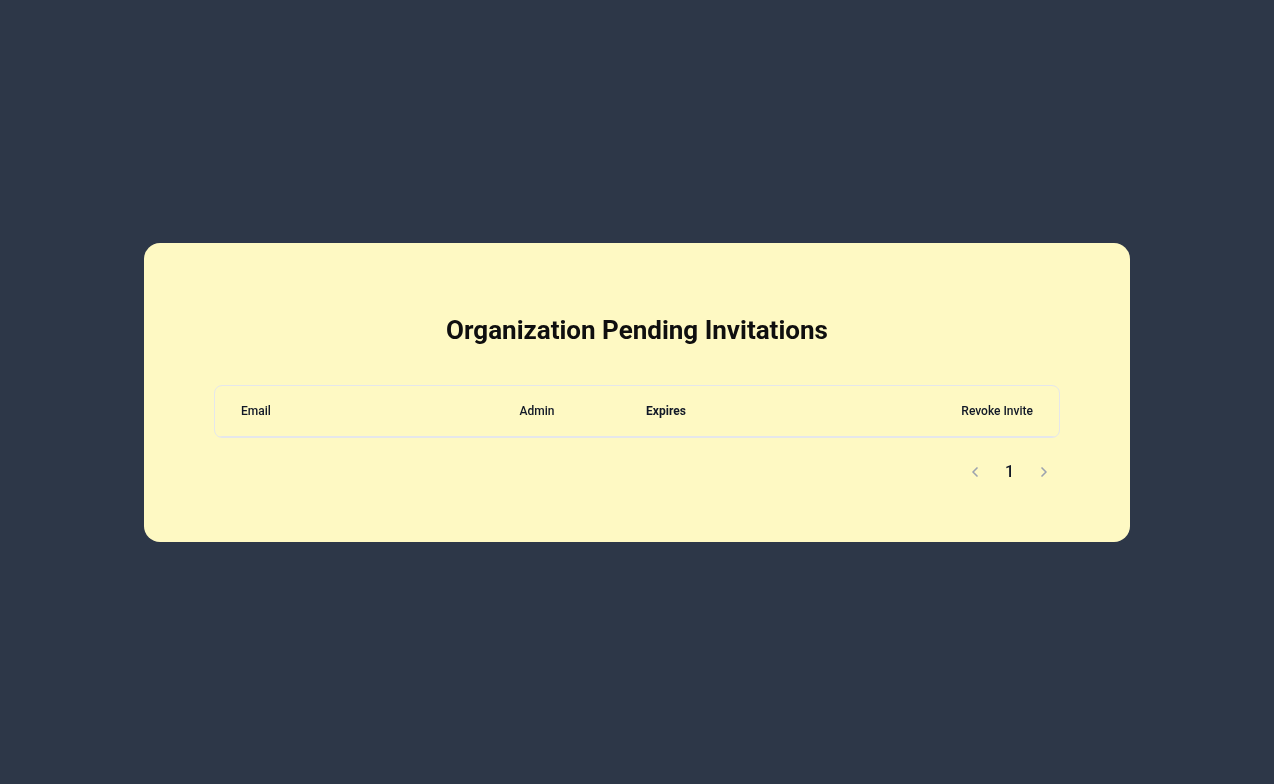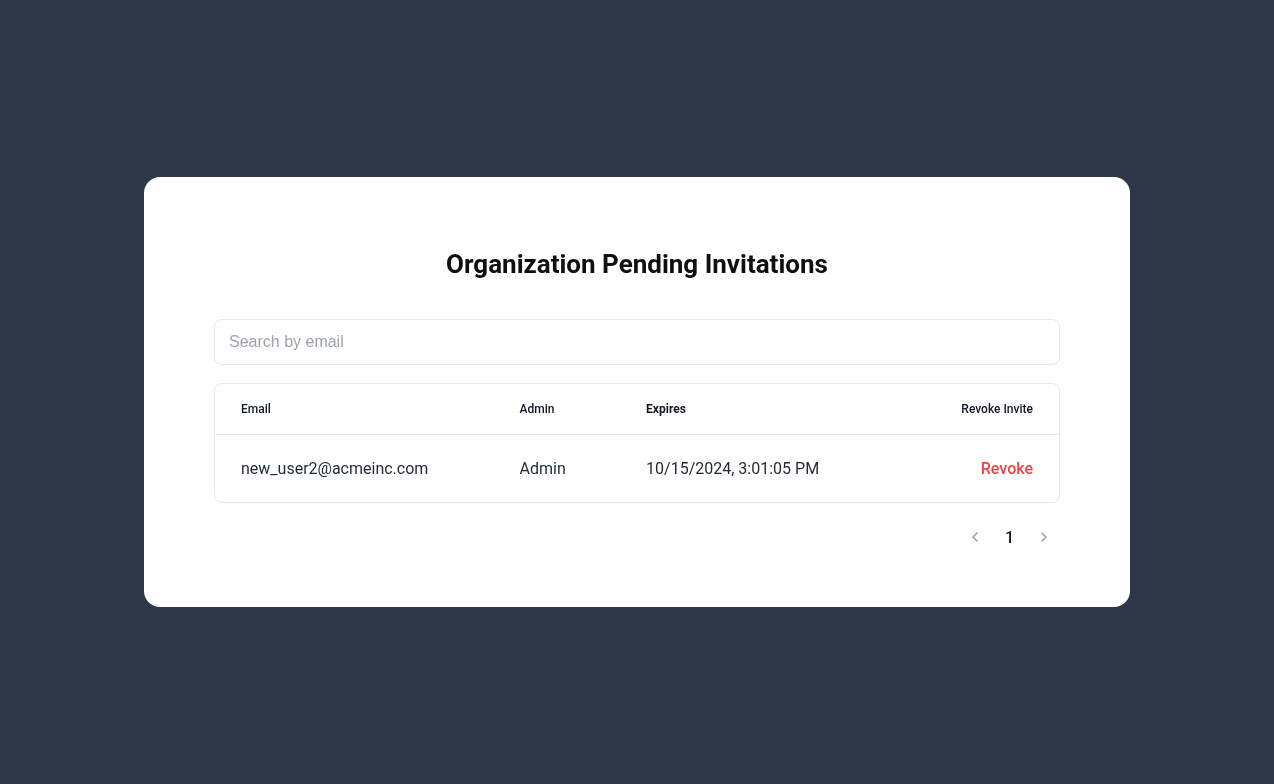--- a/index.html
+++ b/index.html
@@ -12,21 +12,21 @@
       background-color: #2d3748;
       font-family: -apple-system, BlinkMacSystemFont, "Segoe UI", Roboto, "Helvetica Neue", Arial, sans-serif;
       width: 1274px;
       height: 784px;
       display: flex;
       align-items: center;
       justify-content: center;
     }
 
     .card {
-      background-color: #ffffff;
+      background-color: #fef9c3;
       border-radius: 16px;
       width: 986px;
       padding: 72px 70px 60px 70px;
     }
 
     .page-title {
       font-size: 26px;
       font-weight: 700;
       color: #0f0f0f;
       text-align: center;
@@ -126,41 +126,32 @@
       font-weight: 500;
       color: #111827;
     }
   </style>
 </head>
 <body>
 
 <div class="card">
   <h1 class="page-title">Organization Pending Invitations</h1>
 
-  <input type="text" class="search-input" placeholder="Search by email" style="">
 
   <div class="table-container">
     <table>
       <thead>
         <tr>
           <th class="col-email">Email</th>
           <th class="col-role">Admin</th>
           <th class="col-expires">Expires</th>
           <th class="col-revoke">Revoke Invite</th>
         </tr>
       </thead>
       <tbody>
-        <tr>
-          <td>new_user2@acmeinc.com</td>
-          <td>Admin</td>
-          <td>10/15/2024, 3:01:05 PM</td>
-          <td>
-              <span class="revoke-link">Revoke</span>
-            </td>
-        </tr>
       </tbody>
     </table>
   </div>
 
   <div class="pagination">
     <span class="page-arrow">
       <svg viewBox="0 0 24 24" fill="none" stroke="currentColor" stroke-width="2.5" stroke-linecap="round" stroke-linejoin="round">
         <polyline points="15 18 9 12 15 6"></polyline>
       </svg>
     </span>

